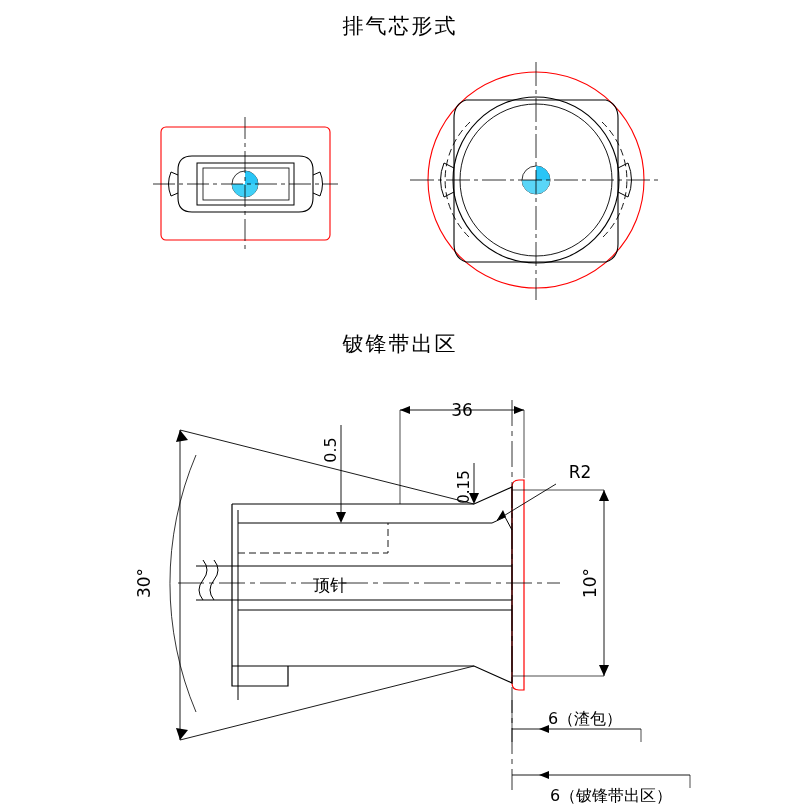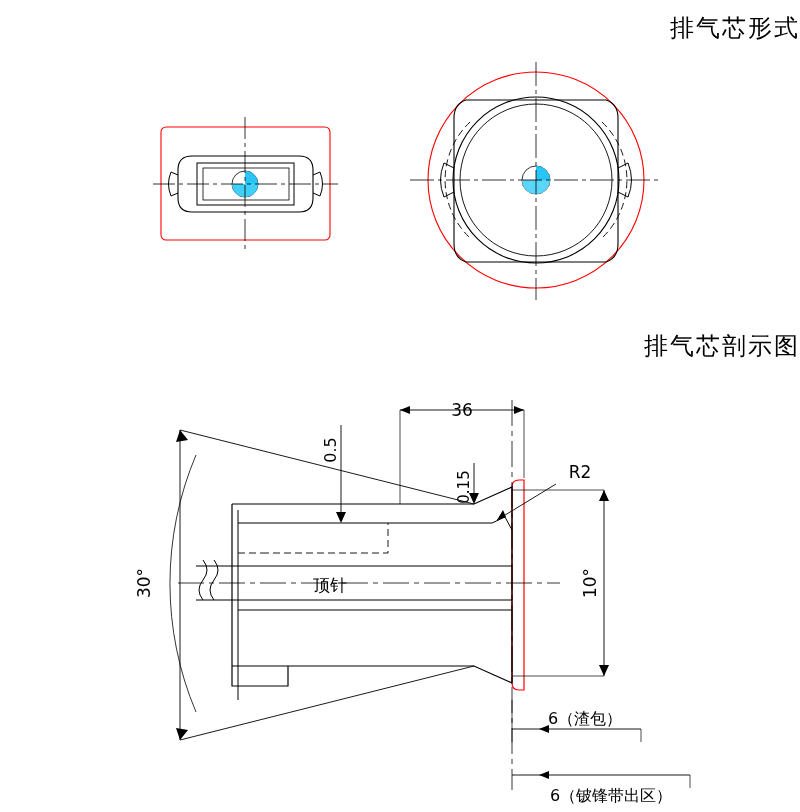--- a/index.html
+++ b/index.html
@@ -18,38 +18,38 @@
   .canvas {
     position: absolute;
     left: 0;
     top: 0;
     width: 800px;
     height: 812px;
   }
   .title {
     position: absolute;
     width: 100%;
-    text-align: right;
-    font-size: 24px;
+    text-align: center;
+    font-size: 21px;
     letter-spacing: 2px;
     color: #000;
   }
   #title-top { top: 12px; }
   #title-bottom { top: 330px; }
   svg { display: block; }
   text {
     font-family: "DejaVu Sans", "Liberation Sans", sans-serif;
     fill: #000;
   }
 </style>
 </head>
 <body>
 
 <div class="title" id="title-top">排气芯形式</div>
-<div class="title" id="title-bottom">排气芯剖示图</div>
+<div class="title" id="title-bottom">铍锋带出区</div>
 
 <svg class="canvas" viewBox="0 0 800 812">
 
   <g>
 
     <rect x="161" y="127" width="169" height="113" fill="none" stroke="#ff0000" stroke-width="1.1" rx="5" ry="5"></rect>
 
     <path d="M 192 156 L 299 156 Q 313 156 313 170 L 313 198 Q 313 212 299 212 L 192 212 Q 178 212 178 198 L 178 170 Q 178 156 192 156 Z" fill="none" stroke="#000" stroke-width="1.1"></path>
 
     <rect x="197" y="163" width="97" height="42" fill="none" stroke="#000" stroke-width="1"></rect>

